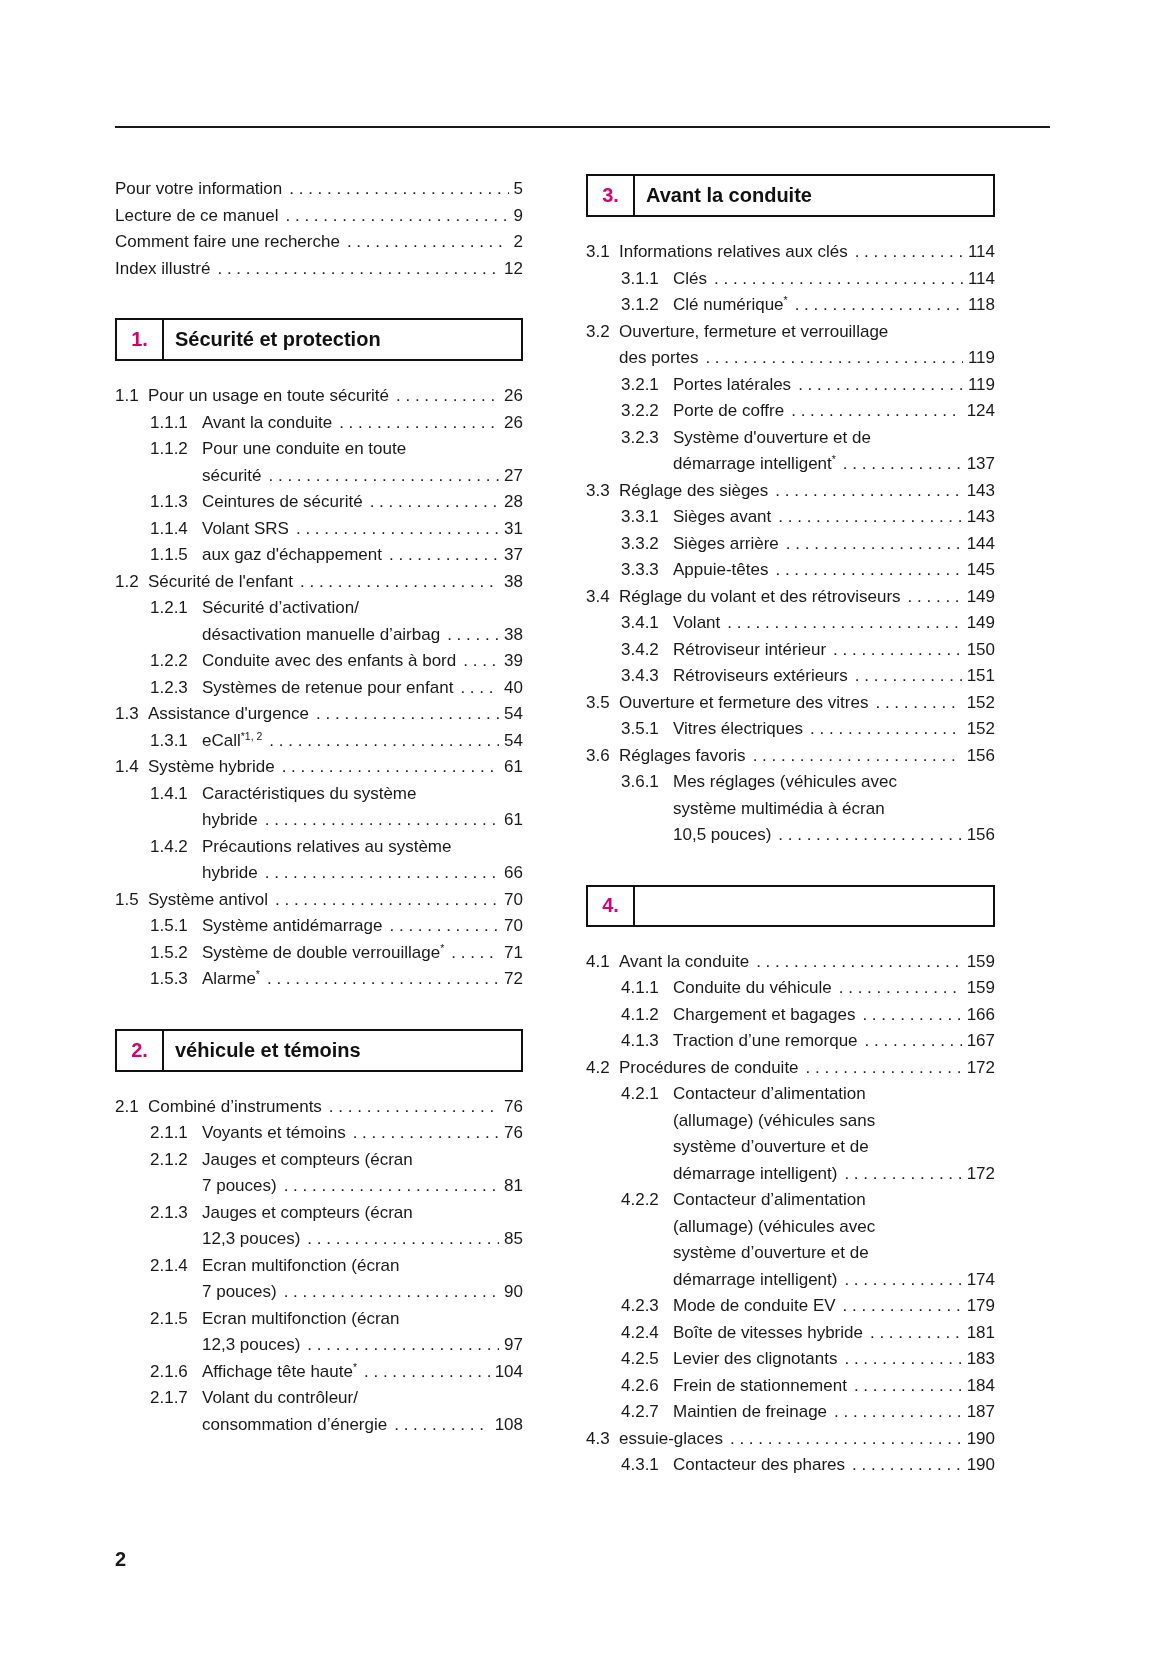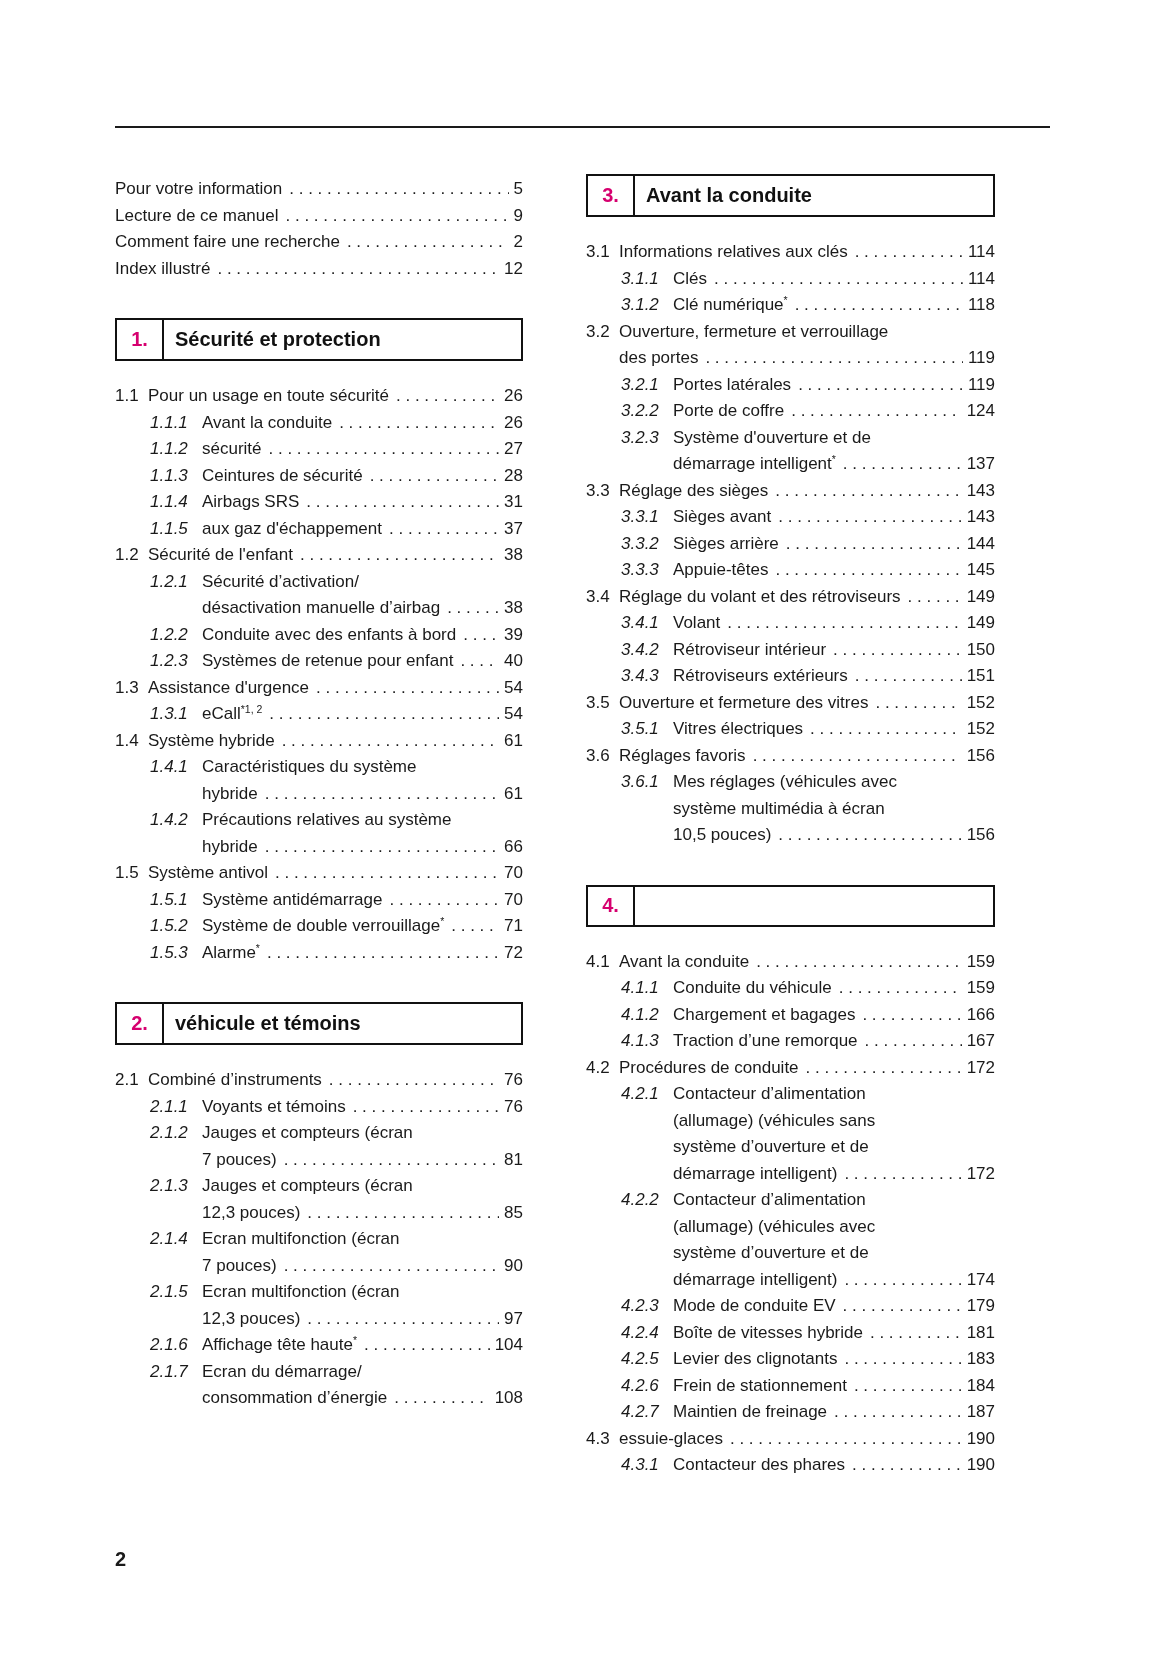--- a/index.html
+++ b/index.html
@@ -31,21 +31,21 @@
   .col { width: 408px; font-size: 17px; line-height: 26.5px; }
   .col-right { width: 409px; }
 
   .col > .entries:first-child { margin-top: 16px; }
   .col > .section-box:first-child { margin-top: 14px; }
 
   
   .entry { display: flex; align-items: flex-start; }
   .entry .num { flex: 0 0 33px; white-space: nowrap; }
   .entry.lvl2 { padding-left: 35px; }
-  .entry.lvl2 .num { flex: 0 0 52px; font-style: italic; }
+  .entry.lvl2 .num { flex: 0 0 52px; }
   .entry .body { flex: 1 1 auto; min-width: 0; }
   .tline { white-space: nowrap; }
   .lastline { display: flex; align-items: baseline; }
   .lastline .txt { white-space: nowrap; }
   .leader {
     flex: 1 1 auto;
     overflow: hidden;
     white-space: nowrap;
     margin-left: 7px;
     min-width: 10px;
@@ -166,20 +166,21 @@
               <div class="lastline">
                 <span class="txt">Avant la conduite</span>
                 <span class="leader">. . . . . . . . . . . . . . . . . . . . . . . . . . . . . . . . . . . . . . . . . . . . . . . . . . . . . . . . . . . . . . . . . . . . . . . . . . . . . . . . . . . . . . . . . . </span>
                 <span class="pg">26</span>
               </div>
             </div>
           </div>
           <div class="entry lvl2">
             <span class="num">1.1.2</span>
             <div class="body">
+              <div class="tline">Pour une conduite en toute</div>
               <div class="lastline">
                 <span class="txt">sécurité</span>
                 <span class="leader">. . . . . . . . . . . . . . . . . . . . . . . . . . . . . . . . . . . . . . . . . . . . . . . . . . . . . . . . . . . . . . . . . . . . . . . . . . . . . . . . . . . . . . . . . . </span>
                 <span class="pg">27</span>
               </div>
             </div>
           </div>
           <div class="entry lvl2">
             <span class="num">1.1.3</span>
             <div class="body">
@@ -187,21 +188,21 @@
                 <span class="txt">Ceintures de sécurité</span>
                 <span class="leader">. . . . . . . . . . . . . . . . . . . . . . . . . . . . . . . . . . . . . . . . . . . . . . . . . . . . . . . . . . . . . . . . . . . . . . . . . . . . . . . . . . . . . . . . . . </span>
                 <span class="pg">28</span>
               </div>
             </div>
           </div>
           <div class="entry lvl2">
             <span class="num">1.1.4</span>
             <div class="body">
               <div class="lastline">
-                <span class="txt">Airbags SRS</span>
+                <span class="txt">Volant SRS</span>
                 <span class="leader">. . . . . . . . . . . . . . . . . . . . . . . . . . . . . . . . . . . . . . . . . . . . . . . . . . . . . . . . . . . . . . . . . . . . . . . . . . . . . . . . . . . . . . . . . . </span>
                 <span class="pg">31</span>
               </div>
             </div>
           </div>
           <div class="entry lvl2">
             <span class="num">1.1.5</span>
             <div class="body">
               <div class="lastline">
                 <span class="txt">aux gaz d'échappement</span>
@@ -421,21 +422,21 @@
               <div class="lastline">
                 <span class="txt">Affichage tête haute<sup>*</sup></span>
                 <span class="leader">. . . . . . . . . . . . . . . . . . . . . . . . . . . . . . . . . . . . . . . . . . . . . . . . . . . . . . . . . . . . . . . . . . . . . . . . . . . . . . . . . . . . . . . . . . </span>
                 <span class="pg">104</span>
               </div>
             </div>
           </div>
           <div class="entry lvl2">
             <span class="num">2.1.7</span>
             <div class="body">
-              <div class="tline">Ecran du démarrage/</div>
+              <div class="tline">Volant du contrôleur/</div>
               <div class="lastline">
                 <span class="txt">consommation d’énergie</span>
                 <span class="leader">. . . . . . . . . . . . . . . . . . . . . . . . . . . . . . . . . . . . . . . . . . . . . . . . . . . . . . . . . . . . . . . . . . . . . . . . . . . . . . . . . . . . . . . . . . </span>
                 <span class="pg">108</span>
               </div>
             </div>
           </div>
         </div>
       </div>
     <div class="col col-right">

